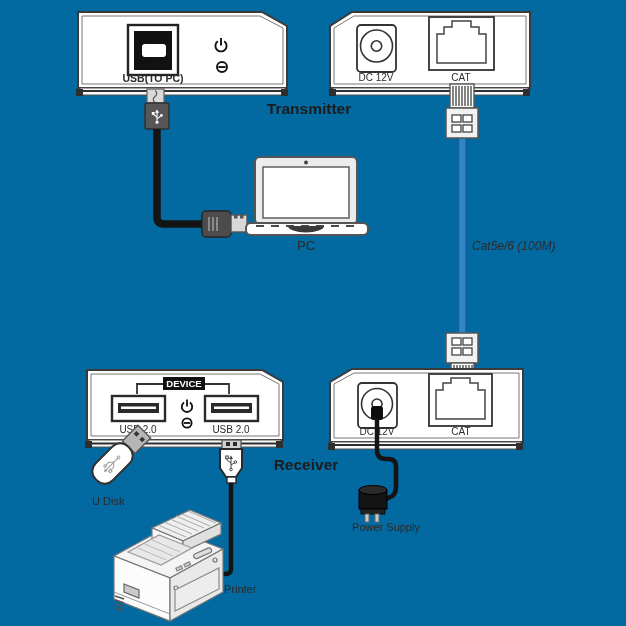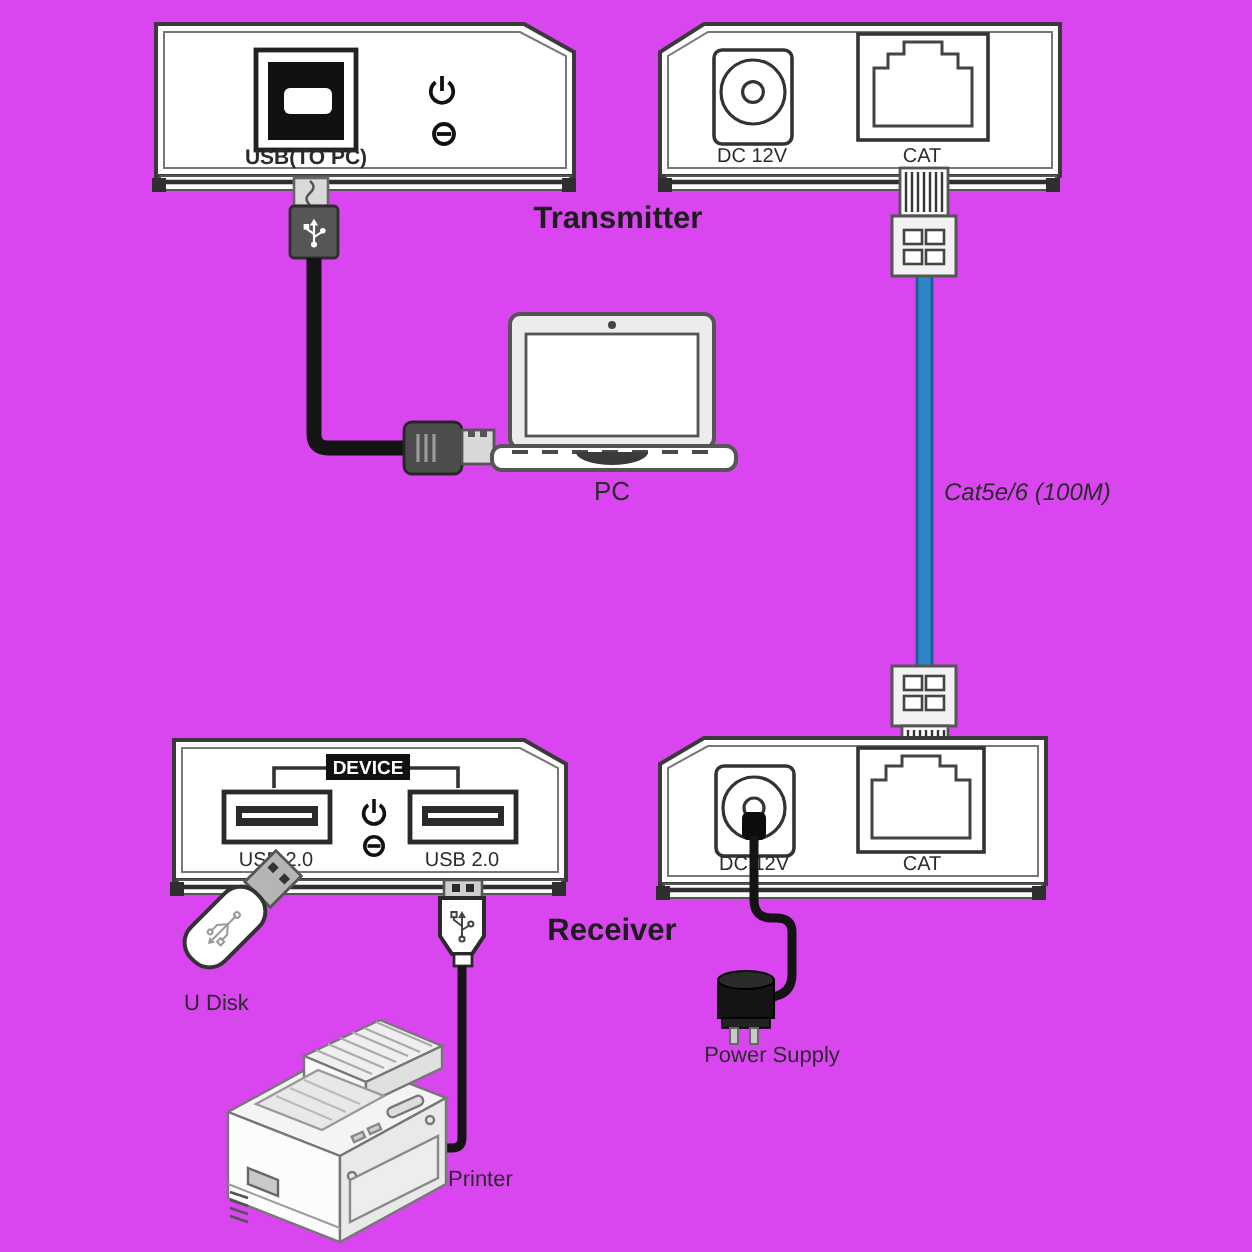--- a/index.html
+++ b/index.html
@@ -1,16 +1,16 @@
 <!DOCTYPE html>
 <html><head>
 <meta charset="utf-8">
 <style>
   html,body{margin:0;padding:0;background:#fff;}
-  .stage{position:relative;width:626px;height:626px;background:#d946ef;overflow:hidden;}
+  .stage{position:relative;width:626px;height:626px;background:#0369a1;overflow:hidden;}
   svg{display:block;}
   text{font-family:"Liberation Sans","DejaVu Sans",sans-serif;fill:#2b2b2b;}
   .lbl{font-size:10px;}
   .lbl-b{font-size:10.5px;font-weight:bold;}
   .mid{font-size:11px;}
   .section{font-size:15.5px;font-weight:bold;fill:#1c1c1c;}
   .pc{font-size:13px;}
   .ital{font-size:12px;font-style:italic;}
   .badge-t{font-size:9.5px;font-weight:bold;fill:#ffffff;}
 </style>

